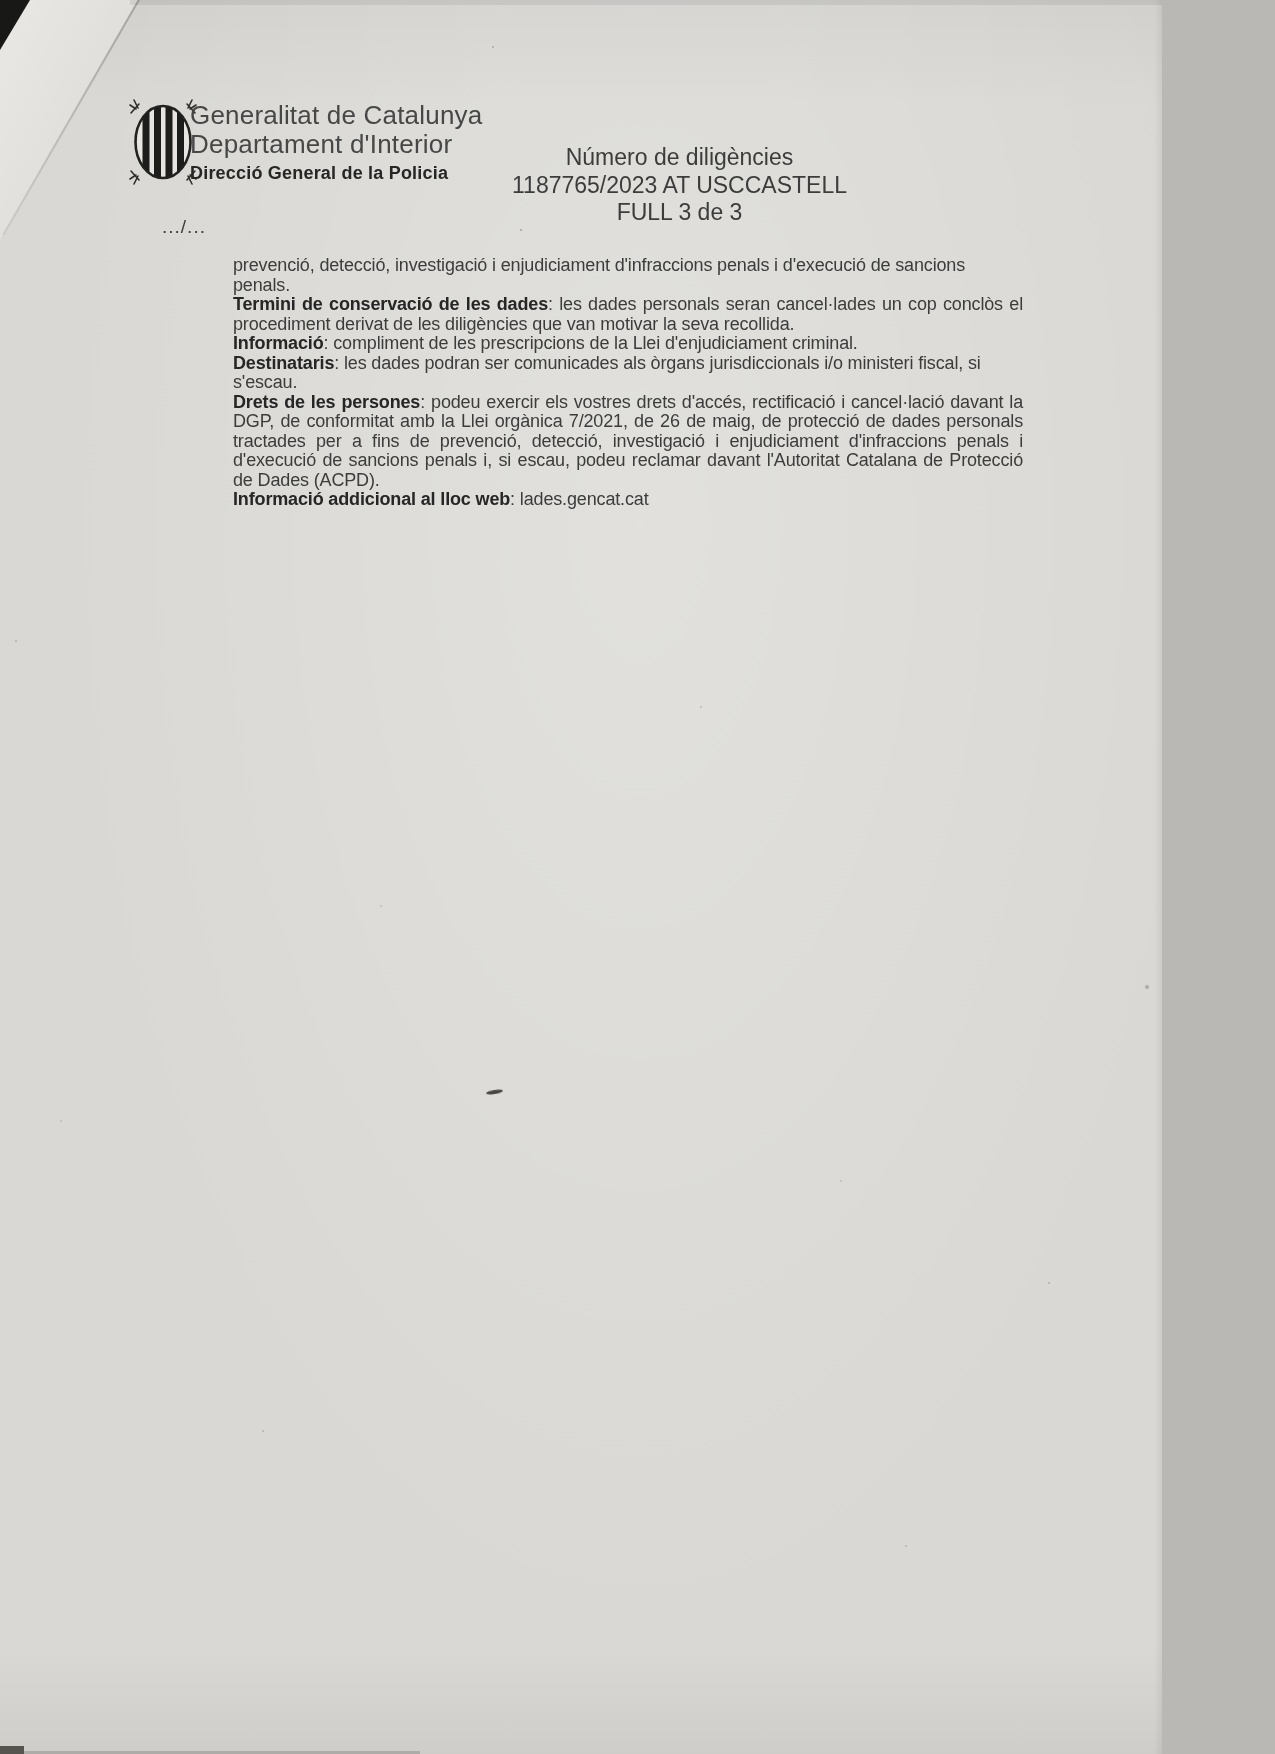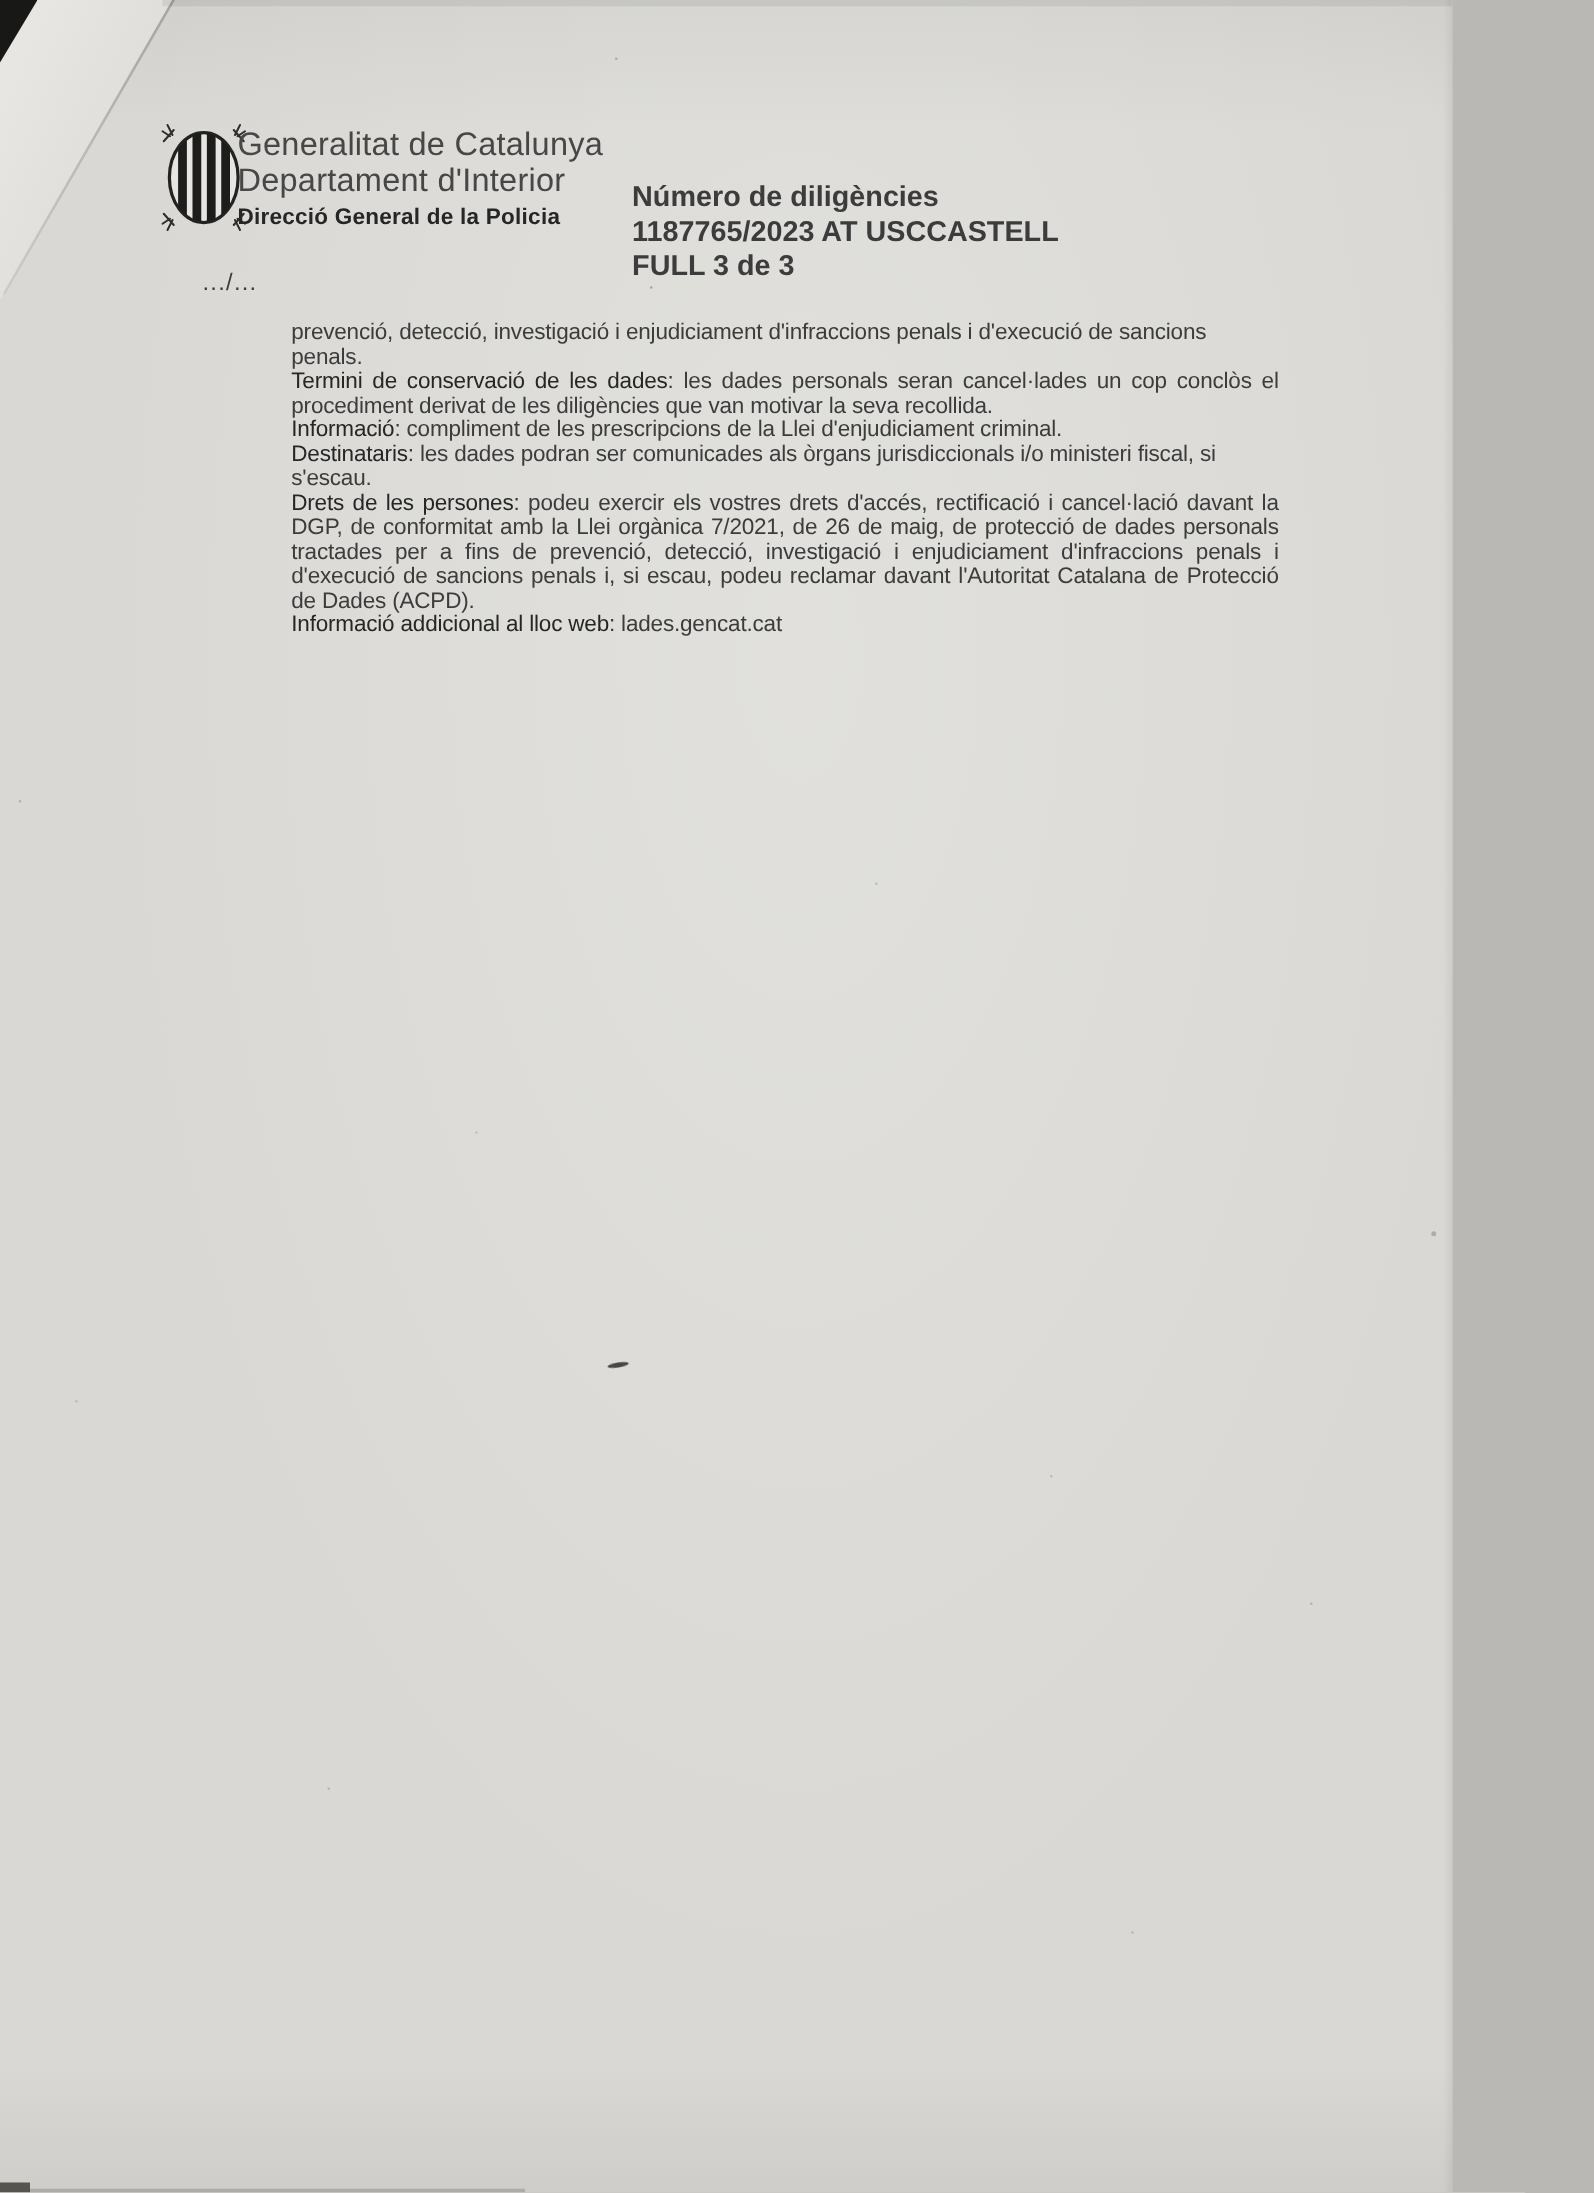--- a/index.html
+++ b/index.html
@@ -39,32 +39,32 @@
       700px 706px 0 0 rgba(60,60,55,.22), 1048px 1282px 0 0 rgba(60,60,55,.25),
       262px 1430px 0 0 rgba(60,60,55,.22), 905px 1545px 0 0 rgba(60,60,55,.22),
       1180px 430px 0 0 rgba(60,60,55,.20), 380px 905px 0 0 rgba(60,60,55,.18),
       840px 1180px 0 0 rgba(60,60,55,.20), 60px 1120px 0 0 rgba(60,60,55,.18);}
 
   
   .logo{position:absolute;left:124px;top:96px;width:78px;height:90px;}
   .org-block{position:absolute;left:190px;top:101px;color:var(--ink-header,#474747);
     font-size:26px;line-height:29px;letter-spacing:0.2px;}
   .org-block .bold{font-weight:700;color:var(--ink-bold,#262626);font-size:18px;}
-  .ref-block{position:absolute;top:144px;right:315px;text-align:left;
-    color:var(--ink,#3c3c3c);font-size:23px;line-height:27.5px;font-weight:bold;}
+  .ref-block{position:absolute;top:144px;right:315px;text-align:center;
+    color:var(--ink,#3c3c3c);font-size:23px;line-height:27.5px;}
 
   .cont-marker{position:absolute;left:162px;top:216px;font-size:19px;
     color:var(--ink,#3c3c3c);letter-spacing:1px;}
 
   
   .body-text{position:absolute;left:233px;top:256px;width:790px;
     color:var(--ink,#3c3c3c);font-size:18px;line-height:19.5px;letter-spacing:-0.15px;}
   .body-text p{margin:0;}
   .body-text p.just{text-align:justify;}
-  .body-text strong{font-weight:400;color:var(--ink-bold,#262626);}
+  .body-text strong{font-weight:700;color:var(--ink-bold,#262626);}
 </style>
 </head>
 <body>
 
 <div class="page">
 
   <div class="fold"></div>
   <div class="fold-edge"></div>
   <div class="corner-black"></div>
   <div class="top-shade"></div>

